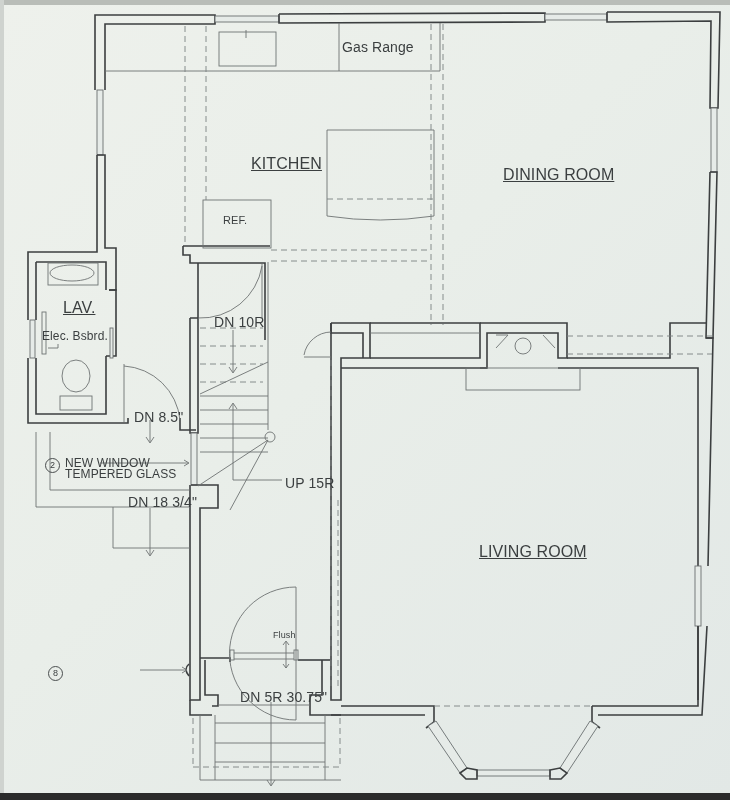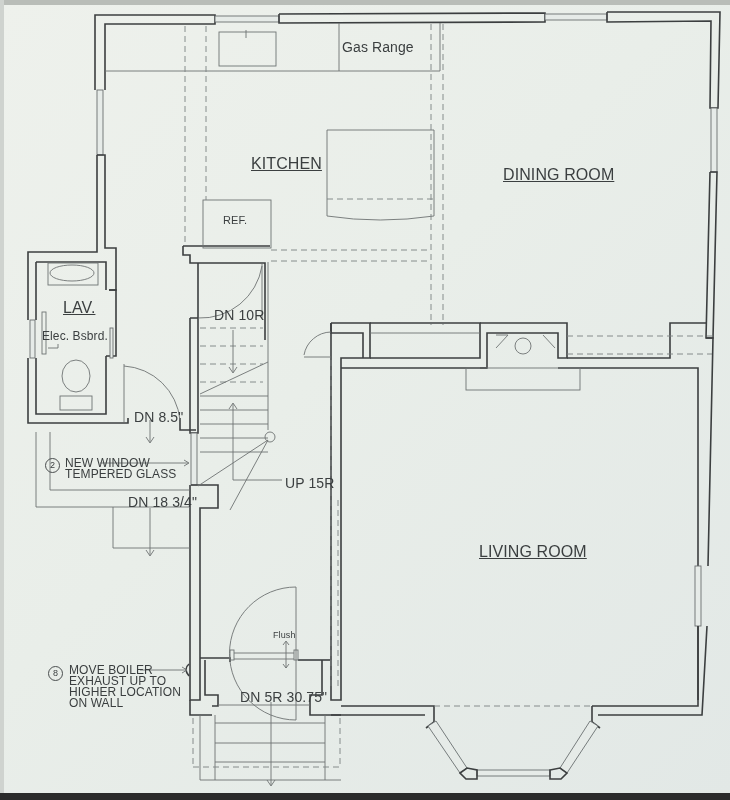--- a/index.html
+++ b/index.html
@@ -217,36 +217,30 @@
       <polyline class="thin" points="182,667 187,670 182,673"></polyline>
     </g>
   </svg>
 
   <span class="lbl" style="left:342px;top:39px;">Gas Range</span>
   <span class="lbl room" style="left:251px;top:155px;">KITCHEN</span>
   <span class="lbl room" style="left:503px;top:154px;margin-top:12px;">DINING ROOM</span>
   <span class="lbl" style="left:223px;top:214px;font-size:11px;">REF.</span>
   <span class="lbl room" style="left:63px;top:299px;">LAV.</span>
   <span class="lbl" style="left:42px;top:329px;font-size:12px;">Elec. Bsbrd.</span>
-  <span class="lbl" style="left:214px;top:307px;">DN 10R</span>
+  <span class="lbl" style="left:214px;top:314px;">DN 10R</span>
   <span class="lbl" style="left:134px;top:409px;">DN 8.5"</span>
   <span class="lbl" style="left:285px;top:475px;">UP 15R</span>
   <span class="lbl" style="left:128px;top:494px;">DN 18 3/4"</span>
   <span class="lbl room" style="left:479px;top:543px;">LIVING ROOM</span>
   <span class="lbl" style="left:273px;top:630px;font-size:9px;">Flush</span>
   <span class="lbl" style="left:240px;top:689px;">DN 5R 30.75"</span>
 
   <div class="badge" style="left:45px;top:458px;">2</div>
   <div class="lbl note" style="left:65px;top:458px;">
     <div>NEW WINDOW</div>
     <div>TEMPERED GLASS</div>
   </div>
 
   <div class="badge" style="left:48px;top:666px;">8</div>
-  <div class="lbl note" style="left:69px;top:665px;">
-    <div>MOVE BOILER</div>
-    <div>EXHAUST UP TO</div>
-    <div>HIGHER LOCATION</div>
-    <div>ON WALL</div>
-  </div>
 
   <div id="bottombar"></div>
 </div>
 
 </body></html>

